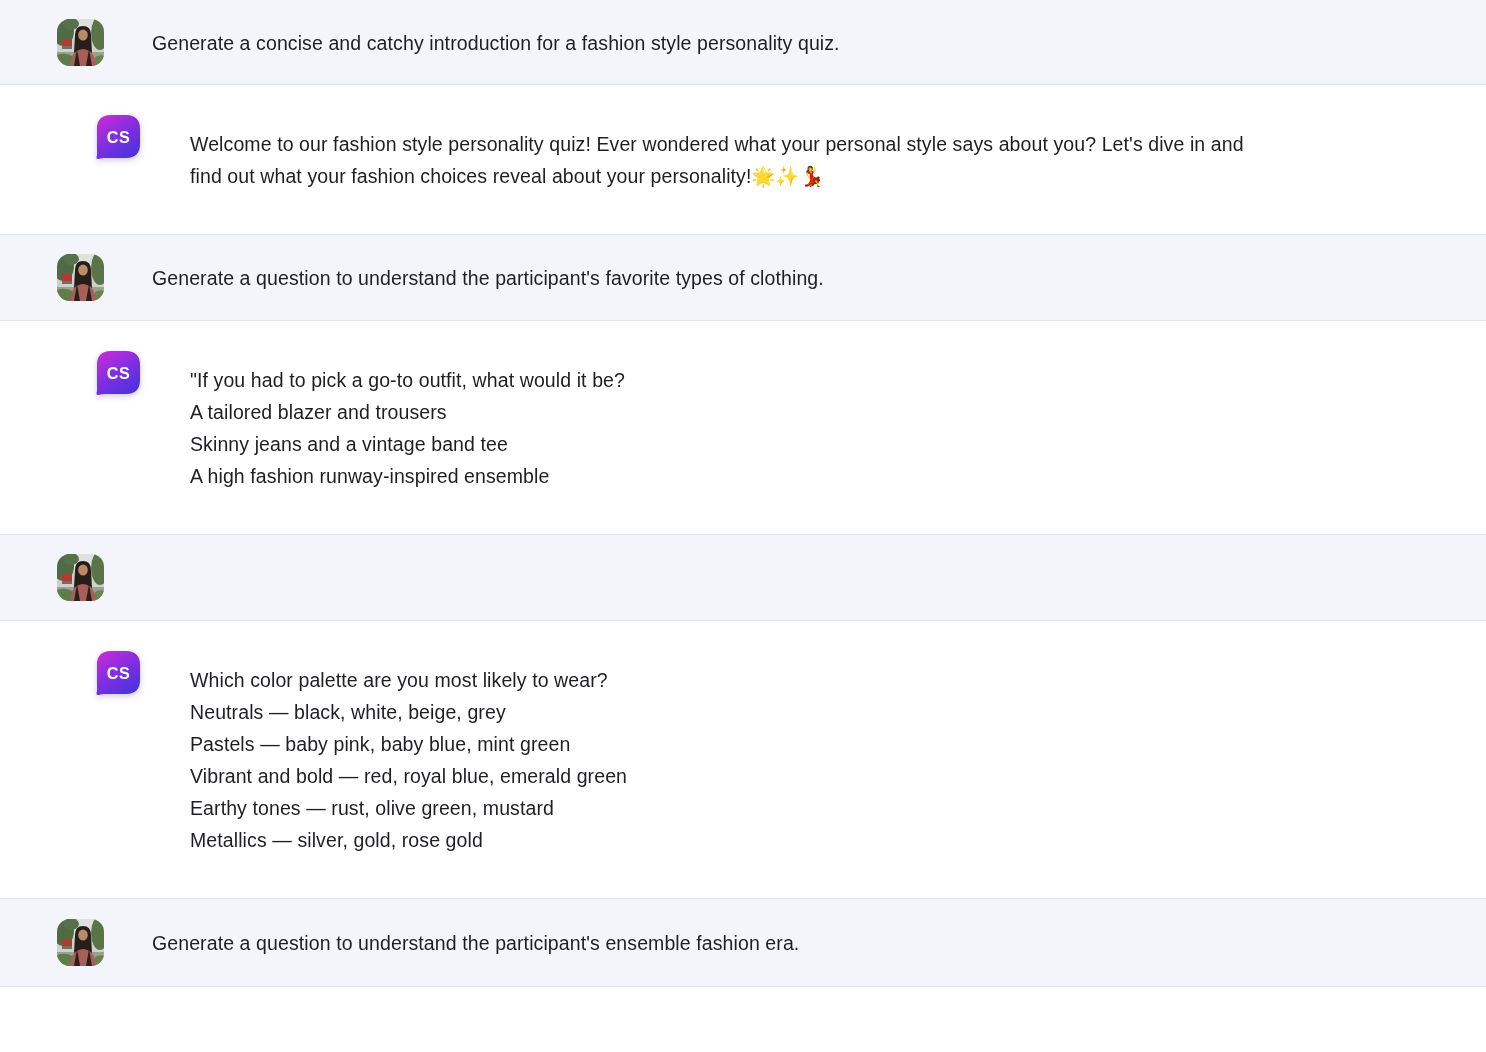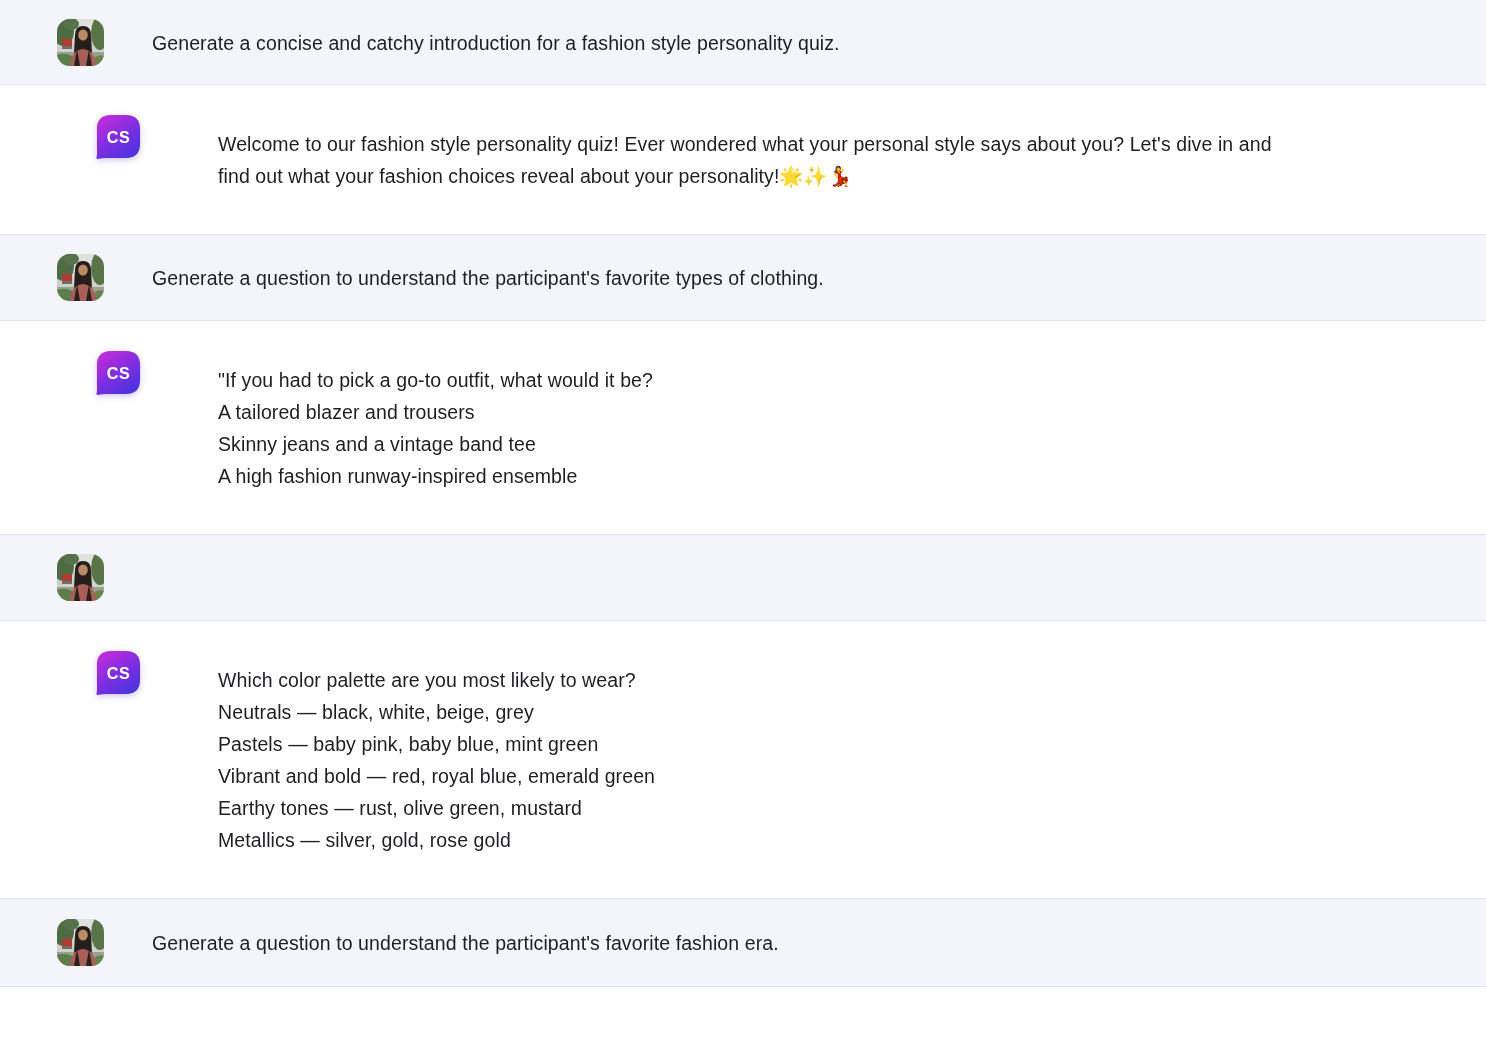--- a/index.html
+++ b/index.html
@@ -23,21 +23,20 @@
     align-items:center;
     min-height:87px;
     padding:0 57px;
   }
   .chat > .row-user:first-child{border-top-color:transparent;min-height:85px;}
   .chat > .row-user:last-child{min-height:89px;}
   .row-assistant{
     background:var(--row-bg);
     align-items:flex-start;
     padding:28px 95px 42px 95px;
-    gap:28px;
   }
   .avatar{
     flex:0 0 47px;width:47px;height:47px;margin-right:48px;
     display:inline-block;position:relative;
   }
   .cs-logo svg{filter:drop-shadow(0 2px 3px rgba(90,40,180,0.28));}
   .msg{
     font-size:19.5px;line-height:32px;letter-spacing:0.1px;
     max-width:1090px;
   }
@@ -223,16 +222,16 @@
           <path d="M0 36 Q8 33 15 37 L15 47 L0 47 Z" fill="#5d7e49"></path>
           <path d="M38 38 Q43 35 47 37 L47 47 L38 47 Z" fill="#68854f"></path>
           <path d="M18 16 Q18 7 26 7 Q34 7 34 16 L35 34 Q30 31 26 36 Q22 31 17 34 Z" fill="#261e1b"></path>
           <ellipse cx="26" cy="16" rx="4.8" ry="5.6" fill="#bb8a66"></ellipse>
           <path d="M13 47 Q14 31 26 30 Q38 31 39 47 Z" fill="#a75f57"></path>
           <path d="M20 30 L17 47 L23 47 Z" fill="#2a211d"></path>
           <path d="M32 30 L35 47 L29 47 Z" fill="#2a211d"></path>
         </g>
       </svg>
     </span>
-    <div class="msg">Generate a question to understand the participant's favorite fashion era.</div>
+    <div class="msg">Generate a question to understand the participant's ensemble fashion era.</div>
   </section>
 
 </main>
 
 </body></html>

